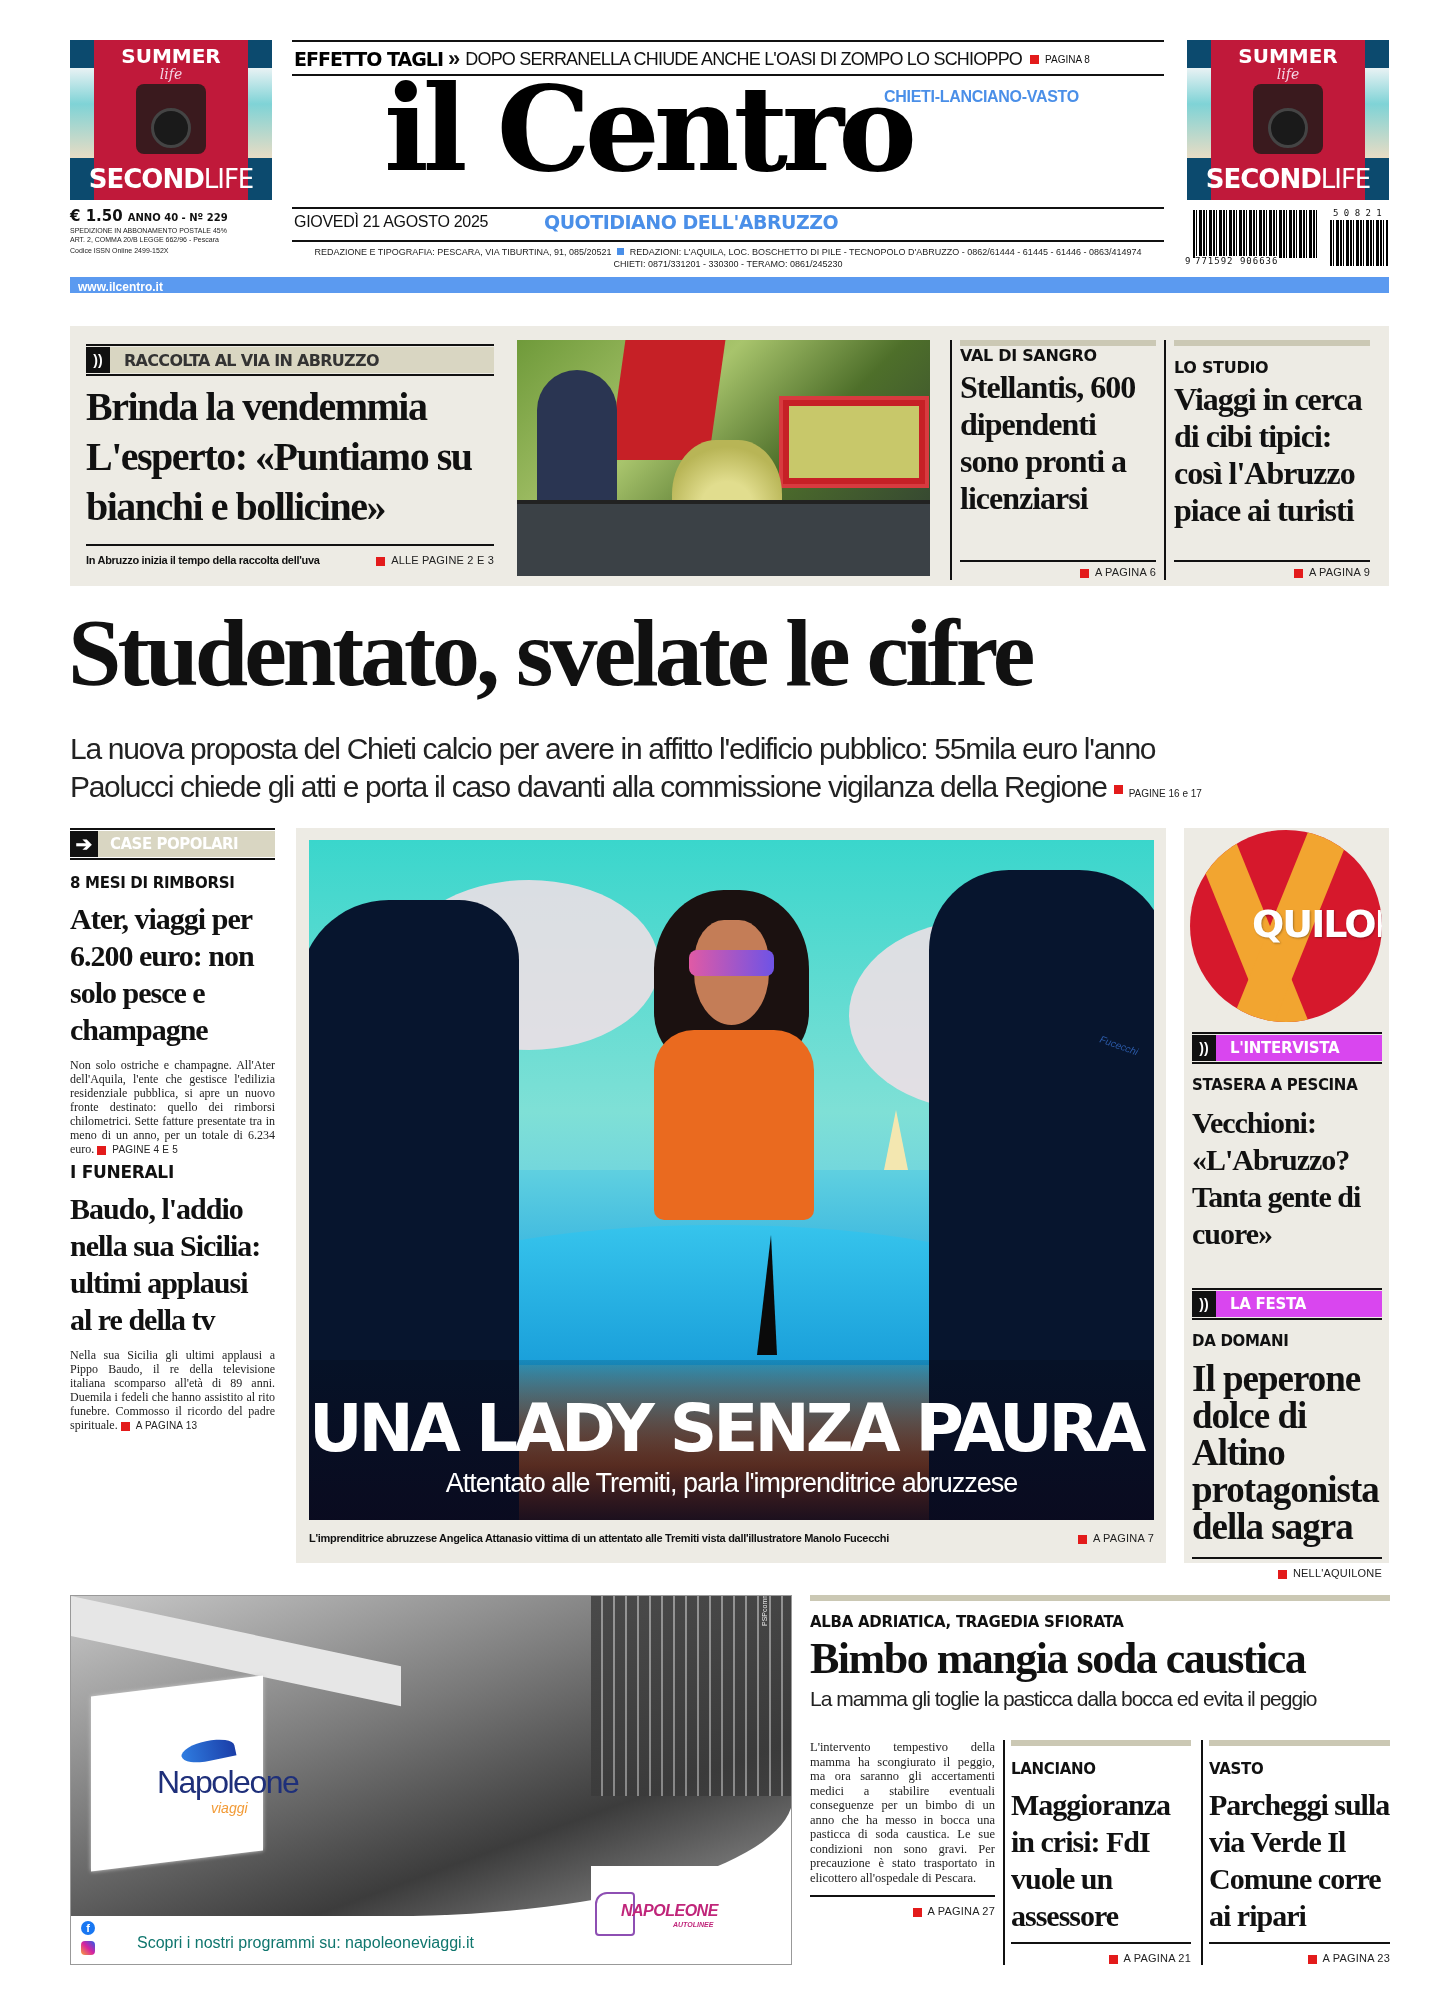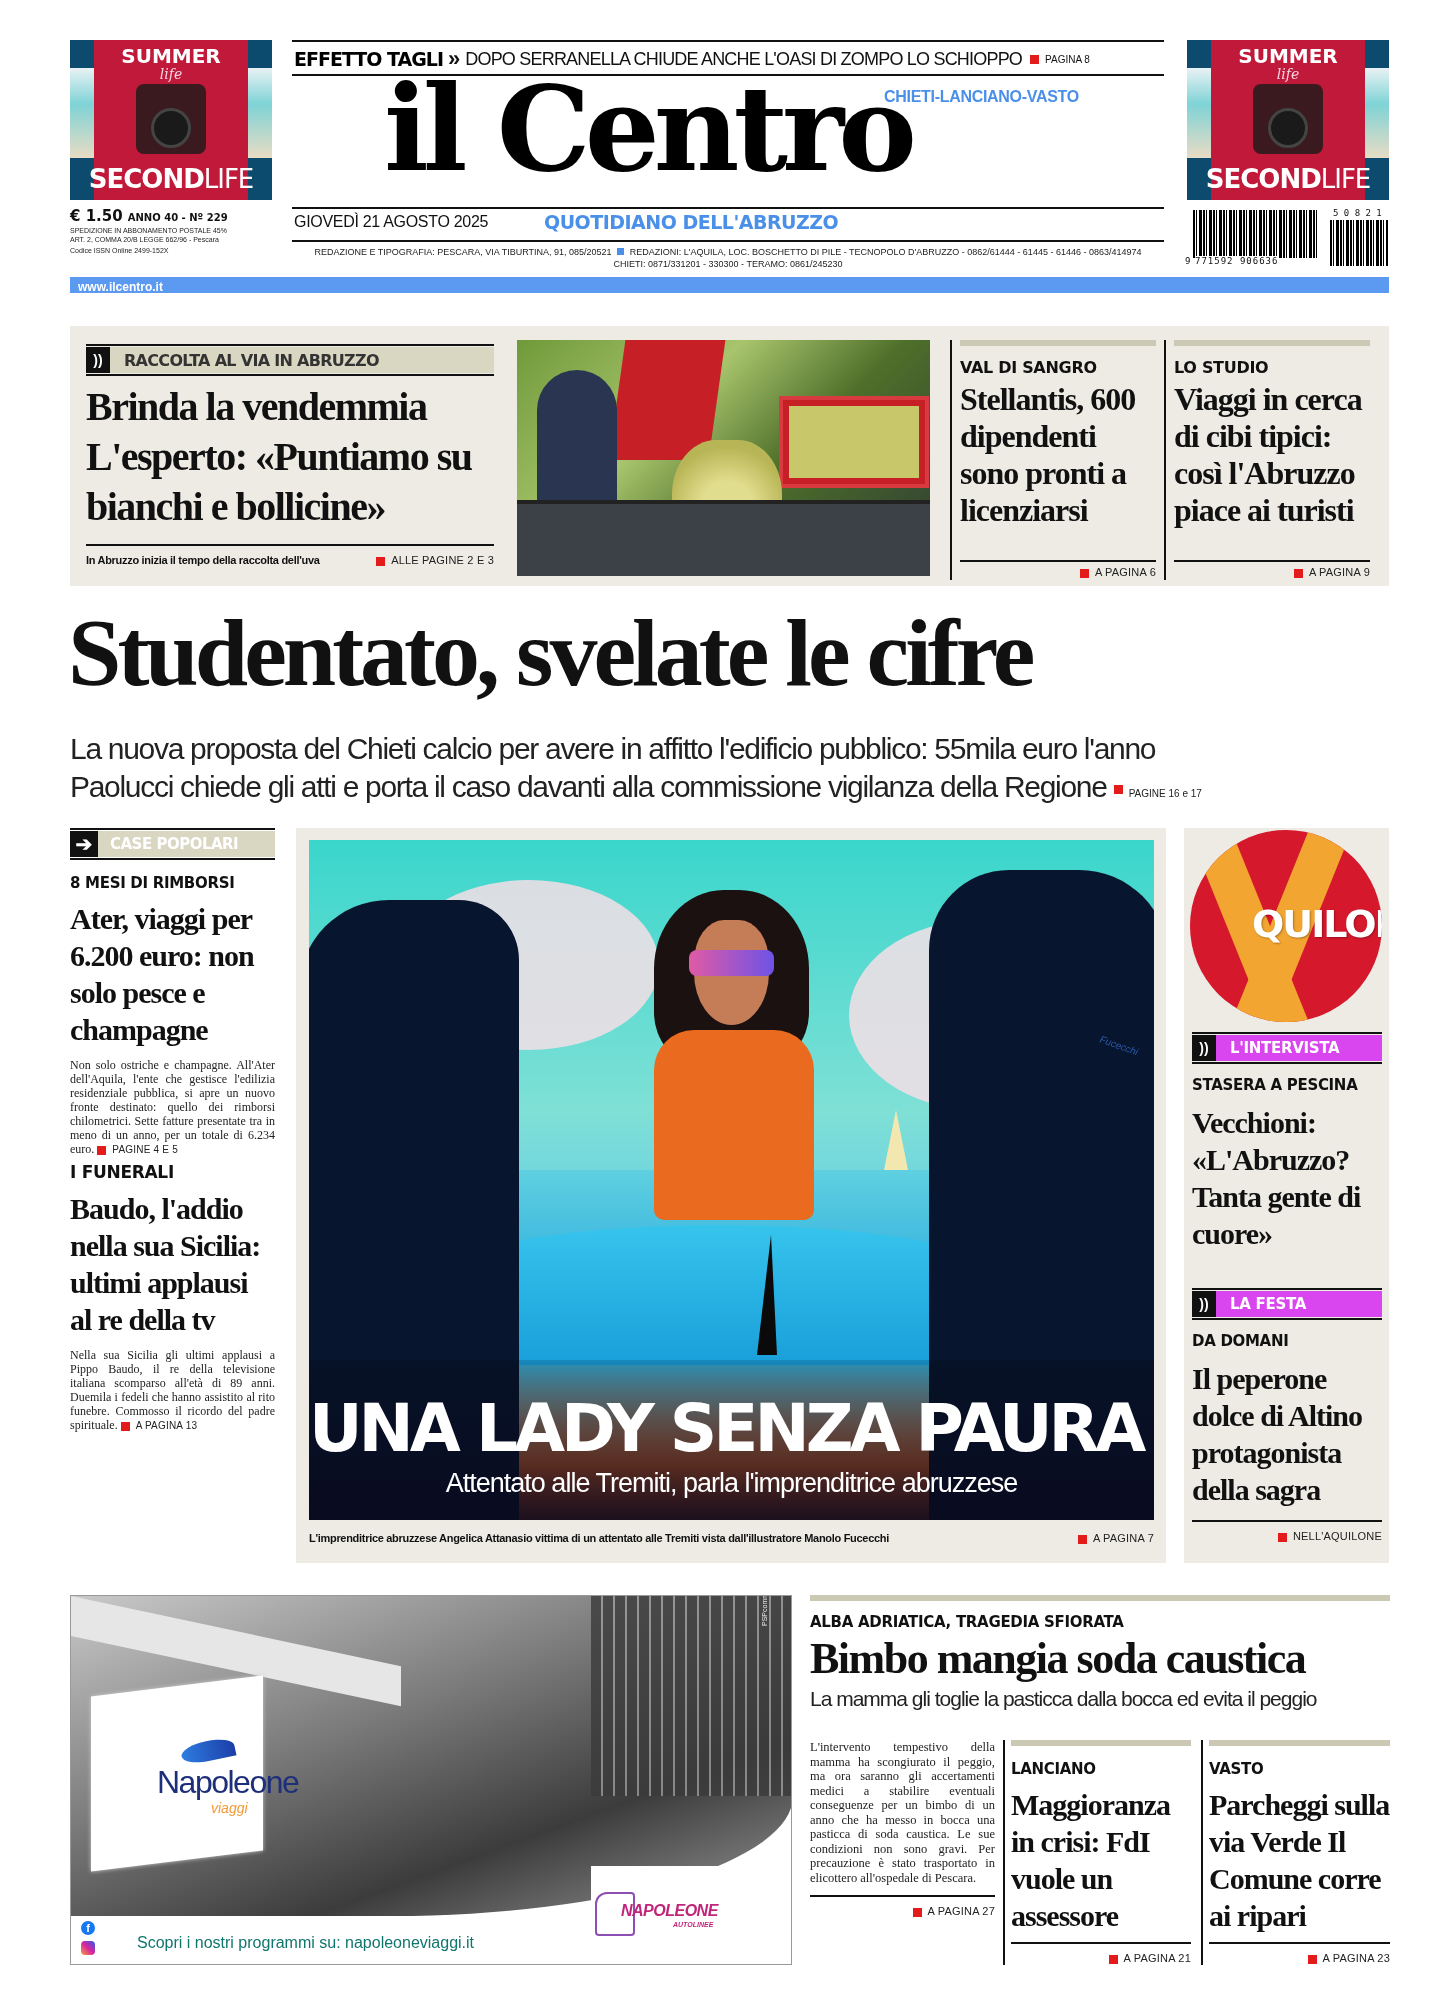--- a/index.html
+++ b/index.html
@@ -120,21 +120,21 @@
     <div style="position:absolute;inset:6px;background:#c8c86a;"></div>
   </div>
   <div class="abs" style="left:155px;top:100px;width:110px;height:136px;background:radial-gradient(circle,#e1dd8e 30%,#b8b556 70%);border-radius:40%;"></div>
   <div class="abs" style="left:0;top:160px;width:413px;height:76px;background:#3b4146;border-top:4px solid #222;"></div>
   <div class="abs" style="left:20px;top:30px;width:80px;height:130px;background:#2a3552;border-radius:40px 40px 0 0;"></div>
 </div>
 
 <div class="abs" style="left:950px;top:340px;width:2px;height:240px;background:#111;"></div>
 <div class="abs" style="left:960px;top:340px;width:196px;height:240px;">
   <div class="tanrule"></div>
-  <div class="kicker" style="margin-top:12px;">VAL DI SANGRO</div>
+  <div class="kicker" style="">VAL DI SANGRO</div>
   <div class="hl" style="font-size:32px;line-height:37px;margin-top:4px;">Stellantis, 600 dipendenti sono pronti a licenziarsi</div>
   <div class="rule abs" style="left:0;right:0;top:220px;"></div>
   <div class="ref abs" style="right:0;top:226px;"><span class="redsq"></span><span>A PAGINA 6</span></div>
 </div>
 <div class="abs" style="left:1164px;top:340px;width:2px;height:240px;background:#111;"></div>
 <div class="abs" style="left:1174px;top:340px;width:196px;height:240px;">
   <div class="tanrule"></div>
   <div class="kicker" style="margin-top:12px;">LO STUDIO</div>
   <div class="hl" style="font-size:32px;line-height:37px;margin-top:4px;">Viaggi in cerca di cibi tipici: così l'Abruzzo piace ai turisti</div>
   <div class="rule abs" style="left:0;right:0;top:220px;"></div>
@@ -218,21 +218,21 @@
 </div>
 
 <div class="abs" style="left:1192px;top:1288px;width:190px;">
   <div class="rule"></div>
   <div style="display:flex;height:26px;margin-top:1px;">
     <div class="sound-icon">))</div>
     <div class="red-label" style="flex:1;padding-left:14px;line-height:26px;font-weight:bold;font-size:15px;font-family:'DejaVu Sans',sans-serif;letter-spacing:-0.3px;">LA FESTA</div>
   </div>
   <div class="rule" style="margin-top:1px;"></div>
   <div class="kicker" style="margin-top:12px;font-size:15px;">DA DOMANI</div>
-  <div class="hl" style="font-size:30px;line-height:37px;margin-top:10px;">Il peperone dolce di Altino protagonista della sagra</div>
+  <div class="hl" style="font-size:37px;line-height:37px;margin-top:10px;">Il peperone dolce di Altino protagonista della sagra</div>
   <div class="rule" style="margin-top:12px;"></div>
   <div class="ref" style="margin-top:8px;"><span class="redsq"></span><span>NELL'AQUILONE</span></div>
 </div>
 
 <div class="abs" style="left:70px;top:1595px;width:722px;height:370px;border:1px solid #999;background:#fff;overflow:hidden;">
   <div class="abs" style="left:0;top:0;width:722px;height:320px;background:linear-gradient(160deg,#c9c9c9 0%,#7a7a7a 40%,#3c3c3c 70%,#9a9a9a 100%);border-radius:0 0 400px 0 / 0 0 120px 0;"></div>
   <div class="abs" style="left:0;top:0;width:330px;height:40px;background:#e6e6e6;transform:skewY(12deg);transform-origin:left;"></div>
   <div class="abs" style="left:520px;top:0;width:200px;height:200px;background:repeating-linear-gradient(90deg,#3a3a3a 0 10px,#9a9a9a 10px 12px);opacity:0.8;"></div>
   <div class="abs" style="left:20px;top:90px;width:172px;height:175px;background:#fff;transform:skewY(-7deg);box-shadow:0 0 4px #ccc;"></div>
   <div class="abs" style="left:110px;top:145px;width:54px;height:20px;background:linear-gradient(90deg,#2f7de1,#1b3ea8);border-radius:50% 50% 0 50%;transform:rotate(-12deg);"></div>

